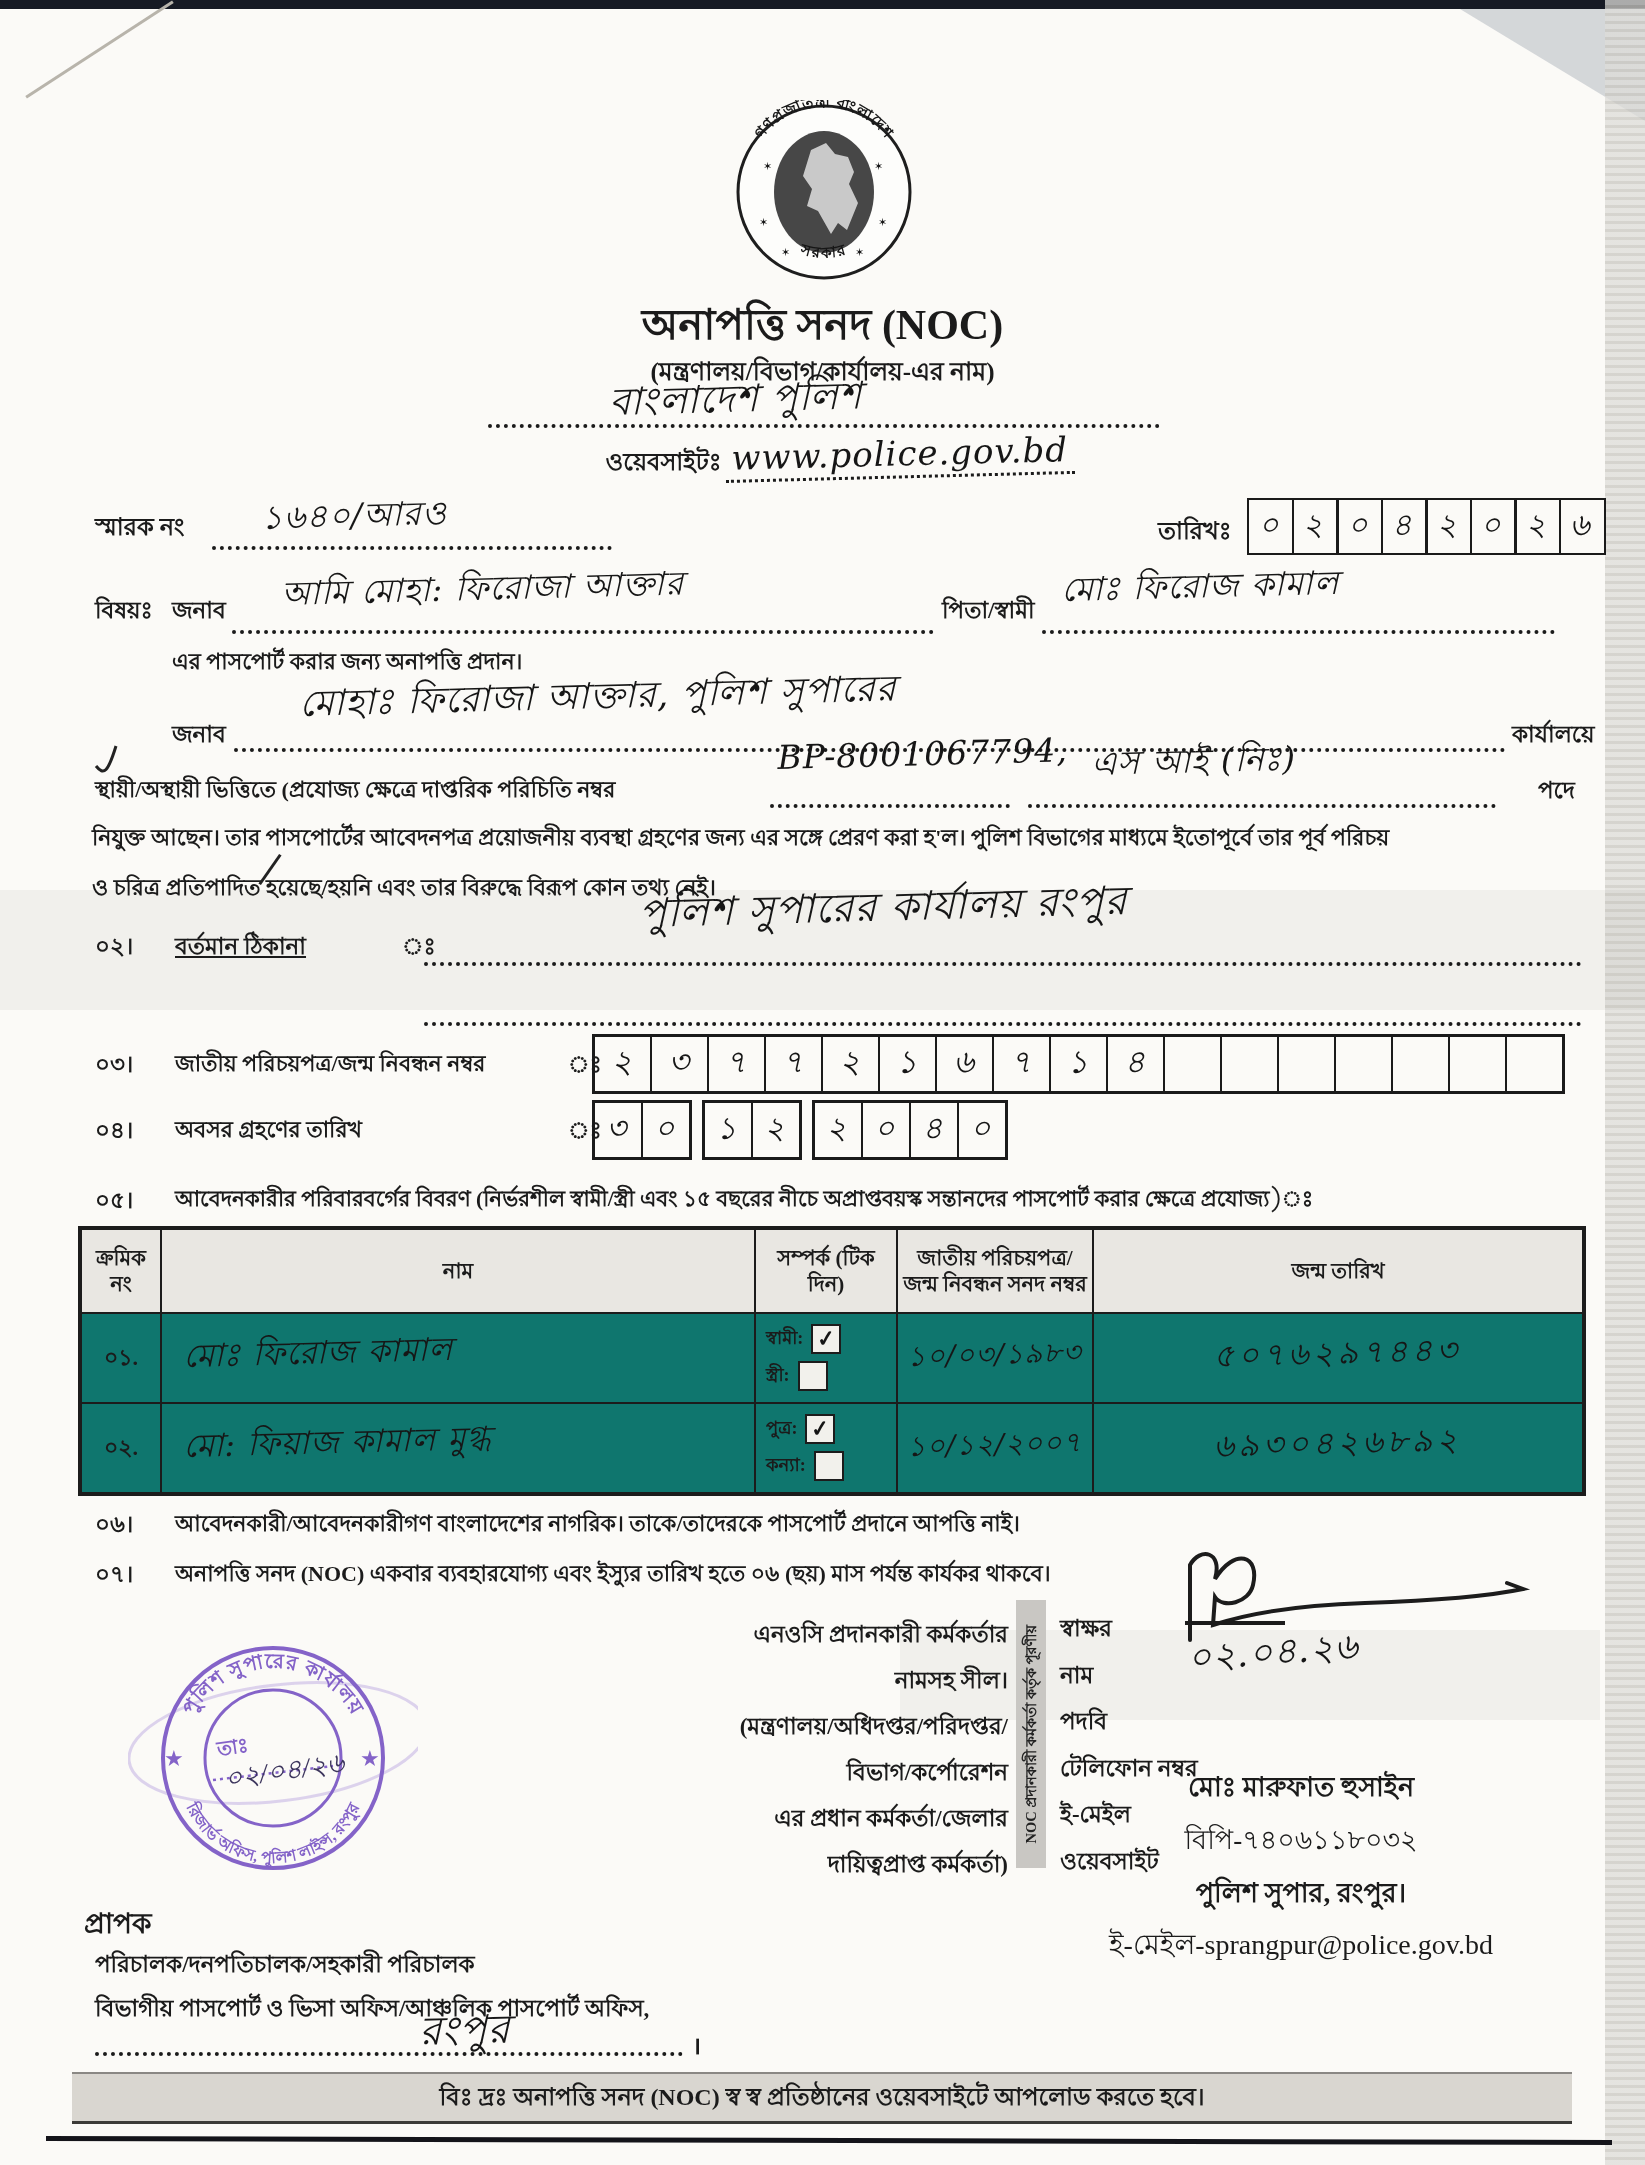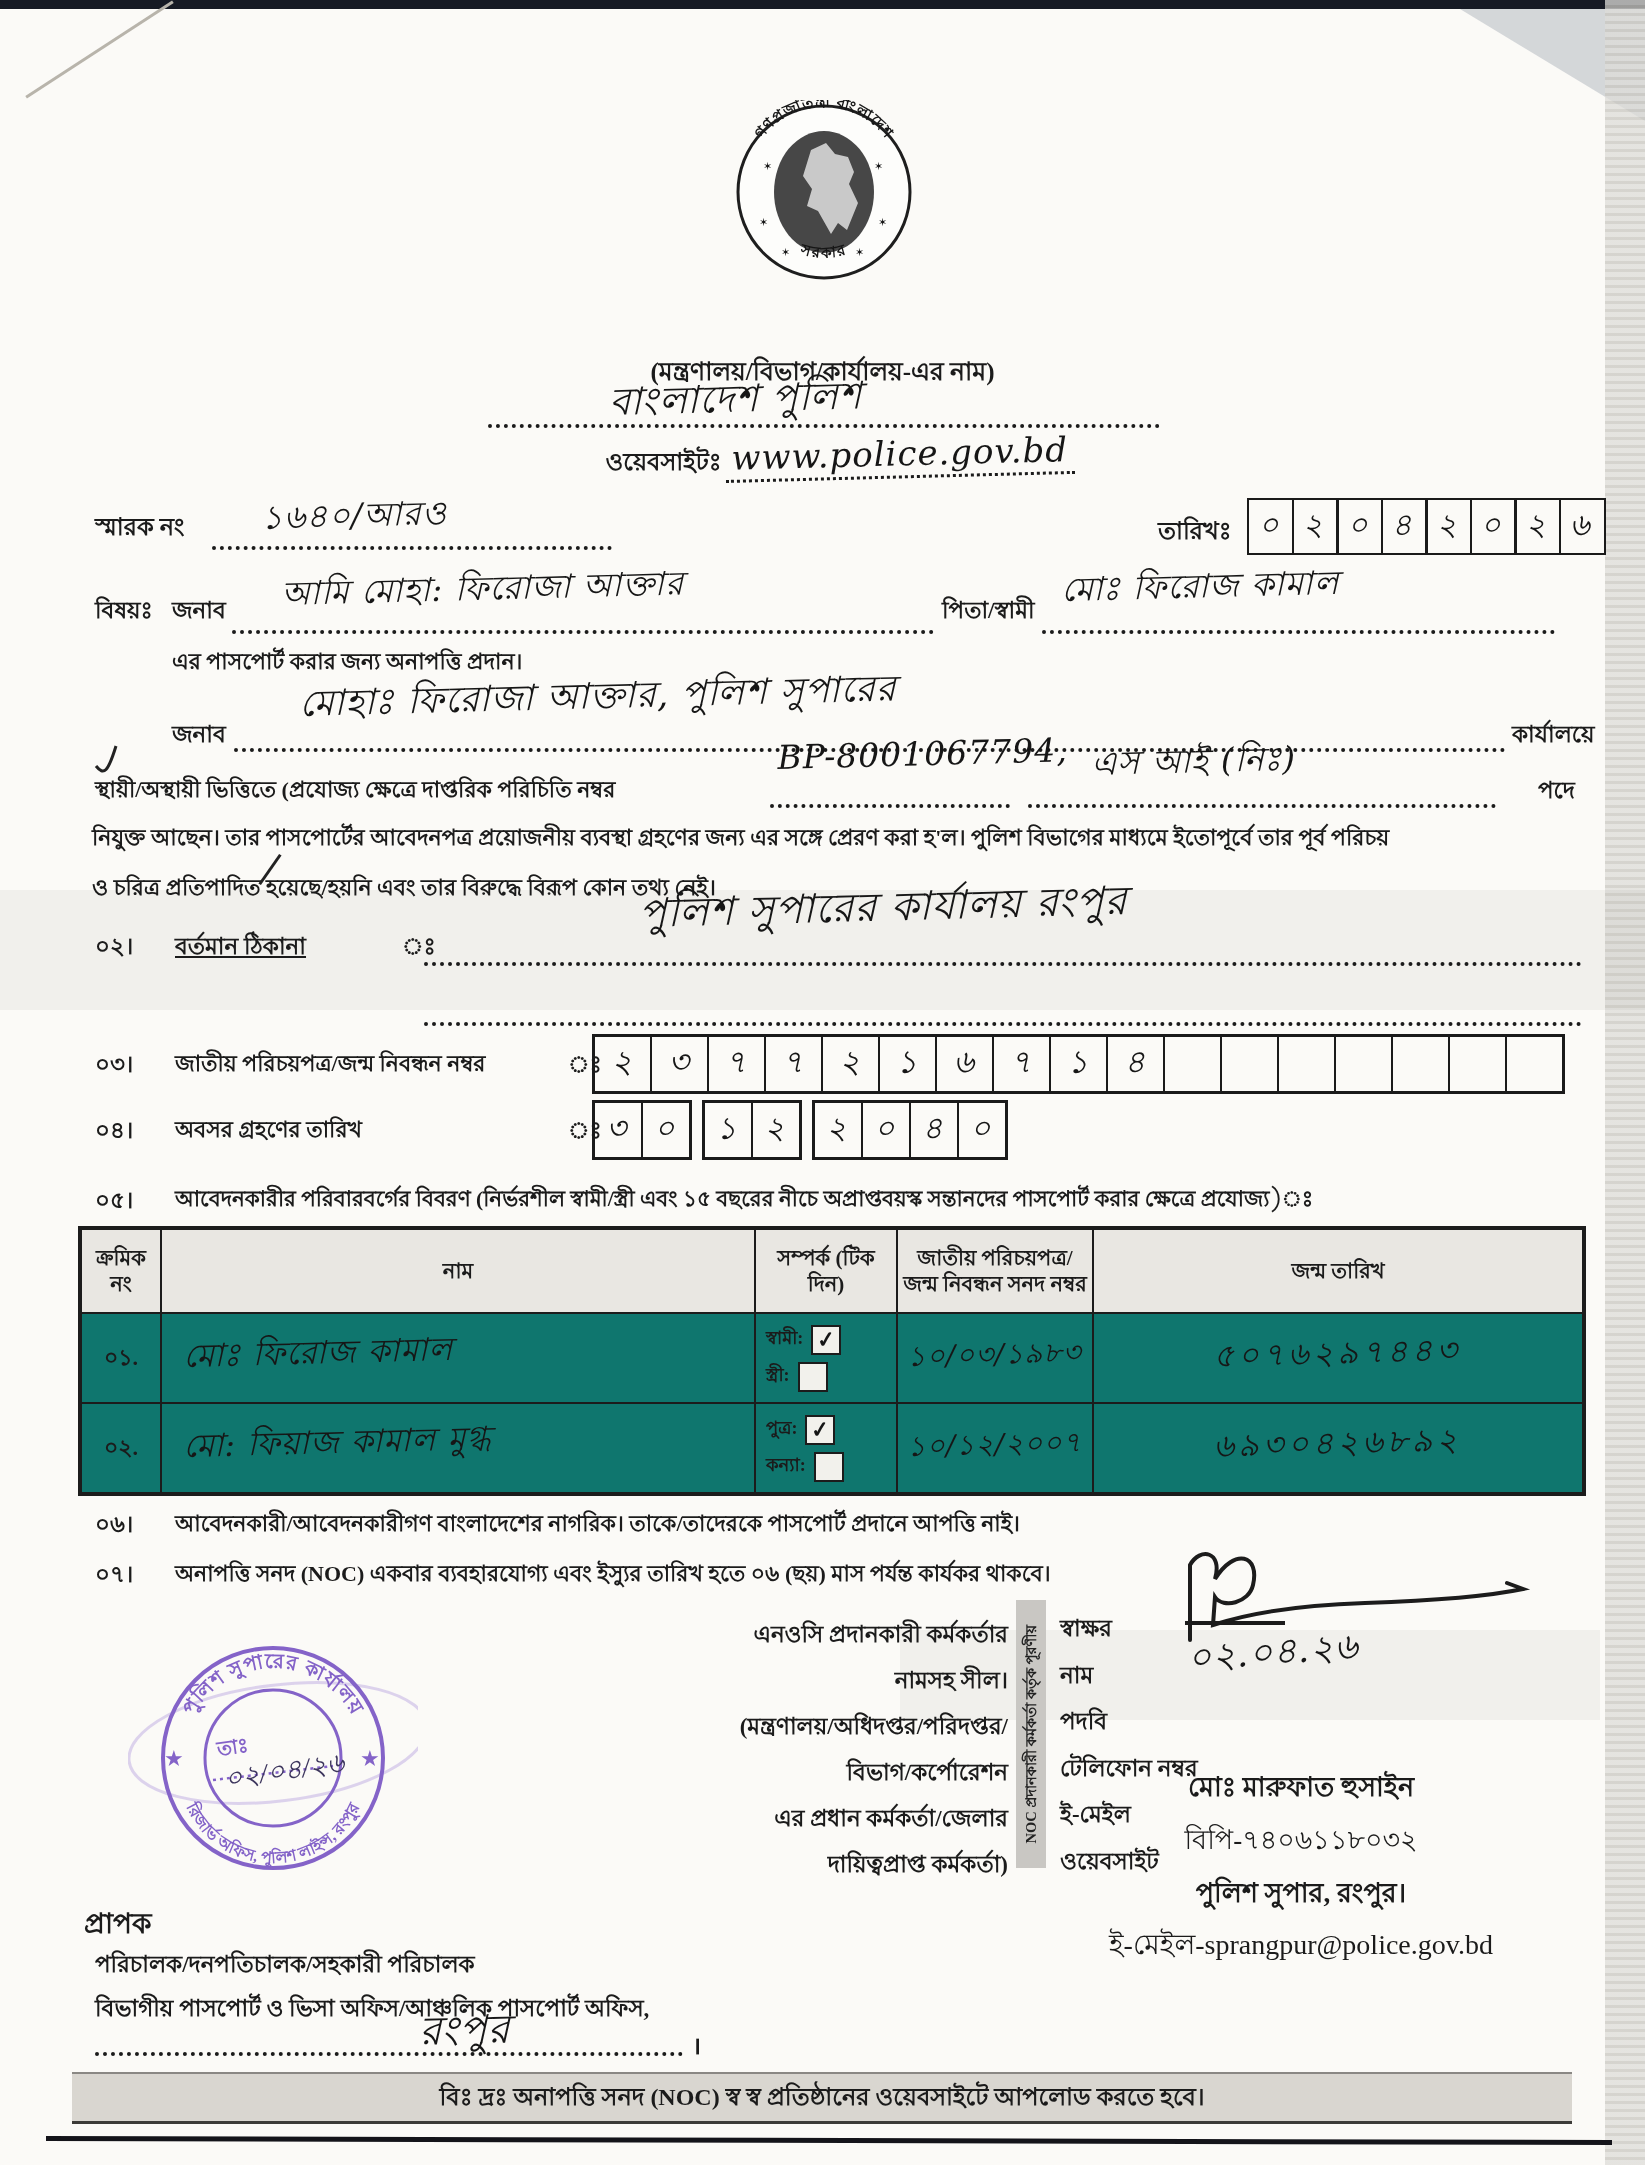--- a/index.html
+++ b/index.html
@@ -35,21 +35,21 @@
   .gbox:first-child{border-left:none;}
   .gbox .hw{font-size:31px;}
   
   .famtable{position:absolute;left:78px;top:1226px;width:1502px;border:3.5px solid #1c1c1c;display:grid;grid-template-columns:80px 594px 142px 196px auto;background:#0f766e;}
   .tc{border:1.5px solid #1c1c1c;display:flex;align-items:center;justify-content:center;padding:4px;box-sizing:border-box;}
   .th{background:#e9e7e2;font-weight:700;font-size:21px;text-align:center;line-height:1.25;}
   .row-h{height:84px;}
   .row-d{height:90px;}
   .name-cell{justify-content:flex-start;padding-left:22px;}
   .rel-cell{flex-direction:column;gap:6px;align-items:flex-start;padding-left:10px;}
-  .relopt{display:flex;align-items:flex-end;gap:8px;}
+  .relopt{display:flex;align-items:flex-start;gap:8px;}
   .relopt .lbl{font-weight:700;font-size:18px;}
   .cbox{width:26px;height:26px;border:2px solid #1c1c1c;display:flex;align-items:center;justify-content:center;background:#f2f1ec;}
   .cbox .tick{font-size:22px;font-weight:700;transform:rotate(-6deg);color:#151515;}
   
   .sig-left{position:absolute;left:430px;top:1612px;width:578px;text-align:right;font-weight:700;font-size:23px;line-height:46px;white-space:nowrap;}
   .sig-strip{position:absolute;left:1016px;top:1600px;width:30px;height:268px;background:#c9c7c3;display:flex;align-items:center;justify-content:center;}
   .sig-strip span{writing-mode:vertical-rl;transform:rotate(180deg);font-size:14.5px;font-weight:700;white-space:nowrap;color:#222;}
   .sig-fields{position:absolute;left:1060px;top:1606px;font-weight:700;font-size:23px;line-height:46.5px;white-space:nowrap;}
   .officer{position:absolute;left:1062px;top:1680px;width:478px;text-align:center;}
   .officer div{white-space:nowrap;}
@@ -85,20 +85,21 @@
       <textPath href="#em-bot" startOffset="50%" text-anchor="middle">সরকার</textPath>
     </text>
     <text x="28" y="70" font-size="11" fill="#161616">✶</text>
     <text x="139" y="70" font-size="11" fill="#161616">✶</text>
     <text x="24" y="126" font-size="11" fill="#161616">✶</text>
     <text x="143" y="126" font-size="11" fill="#161616">✶</text>
     <text x="46" y="156" font-size="11" fill="#161616">✶</text>
     <text x="120" y="156" font-size="11" fill="#161616">✶</text>
   </svg>
 
+  <div class="abs printed center" style="left:0;top:292px;width:1645px;font-size:42px;">অনাপত্তি সনদ (NOC)</div>
   <div class="abs printed center" style="left:0;top:352px;width:1645px;font-size:25px;">(মন্ত্রণালয়/বিভাগ/কার্যালয়-এর নাম)</div>
 
   <div class="abs hw" style="left:610px;top:372px;font-size:38px;">বাংলাদেশ পুলিশ</div>
   <div class="dotline" style="left:488px;top:424px;width:672px;"></div>
 
   <div class="abs" style="left:480px;top:438px;width:720px;text-align:center;white-space:nowrap;">
     <span class="printed" style="font-size:24px;">ওয়েবসাইটঃ</span>
     <span class="hw" style="display:inline-block;font-size:34px;border-bottom:3px dotted #1b1b1b;padding:0 6px 2px 6px;">www.police.gov.bd</span>
   </div>
 

